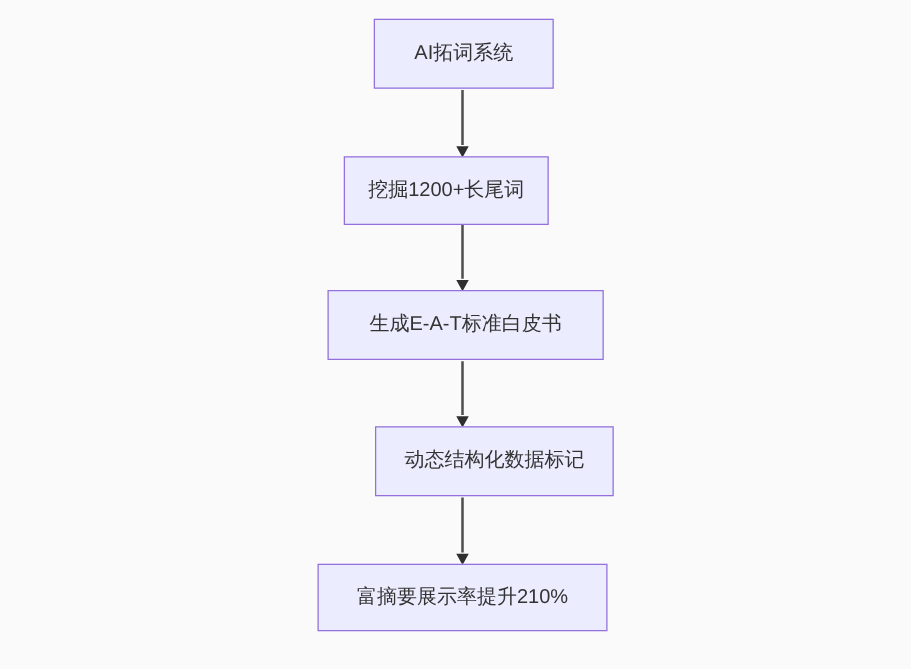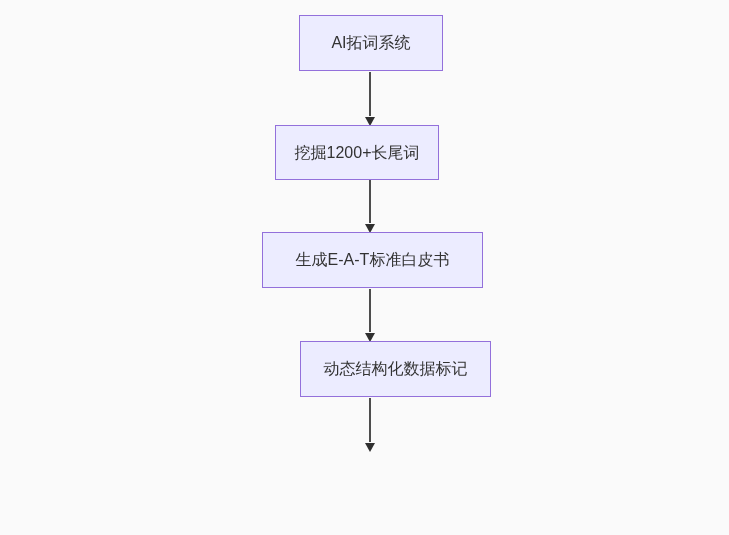--- a/index.html
+++ b/index.html
@@ -106,14 +106,17 @@
 
   <div class="node node-4">
     <span>动态结构化数据标记</span>
   </div>
 
   <div class="edge edge-4">
     <div class="edge-line"></div>
     <div class="edge-arrowhead"></div>
   </div>
 
+  <div class="node node-5">
+    <span>富摘要展示率提升210%</span>
+  </div>
 
 </div>
 
 </body></html>

